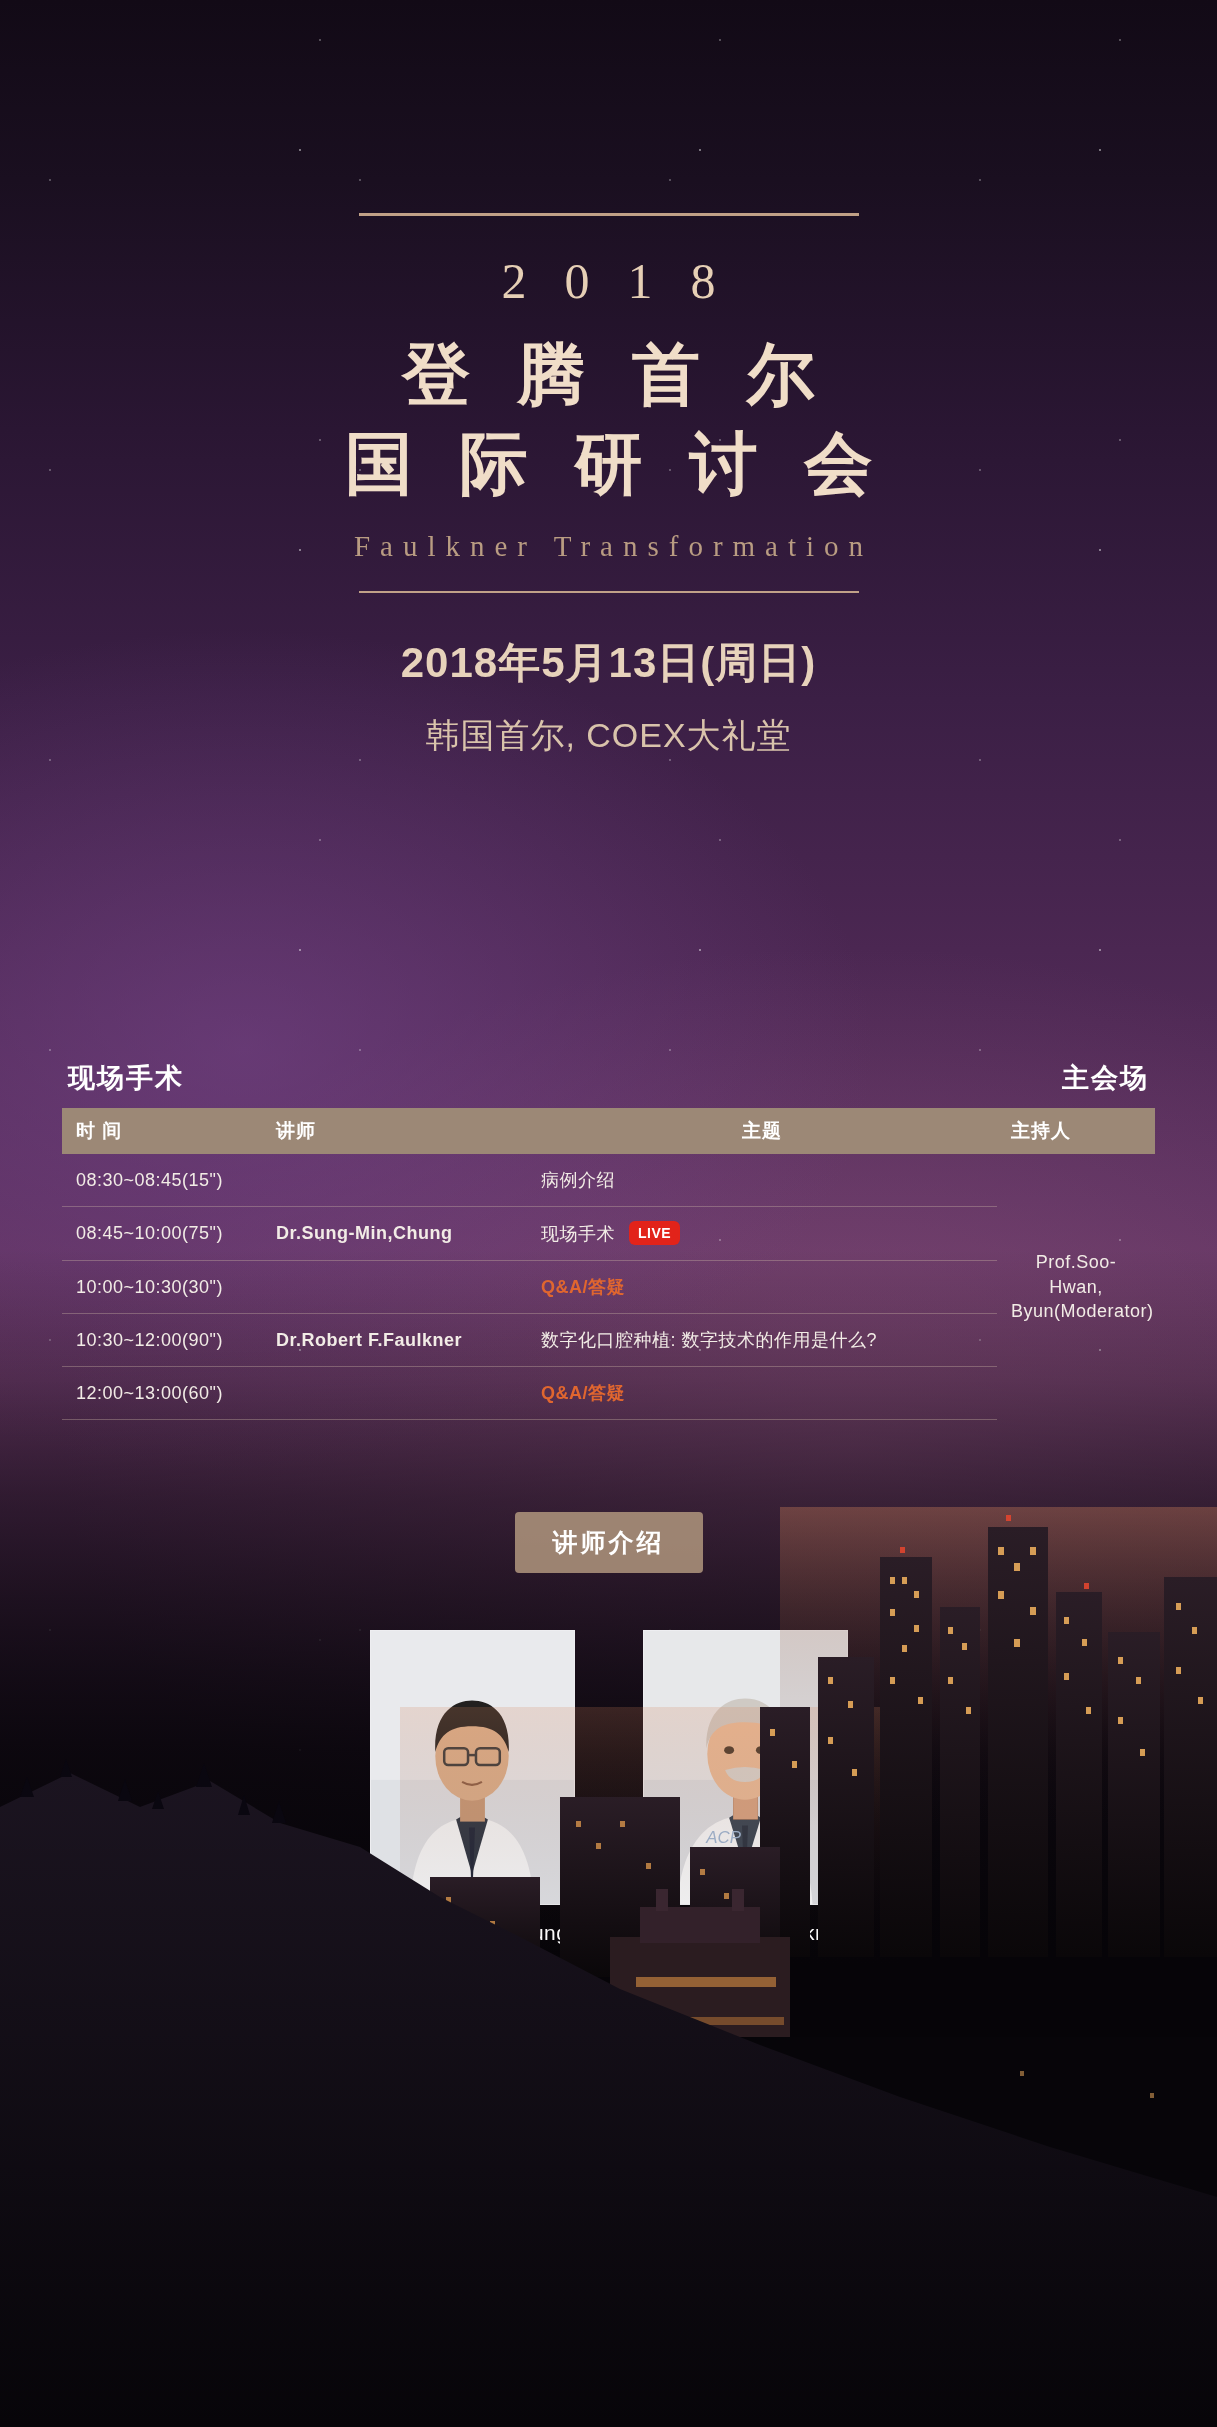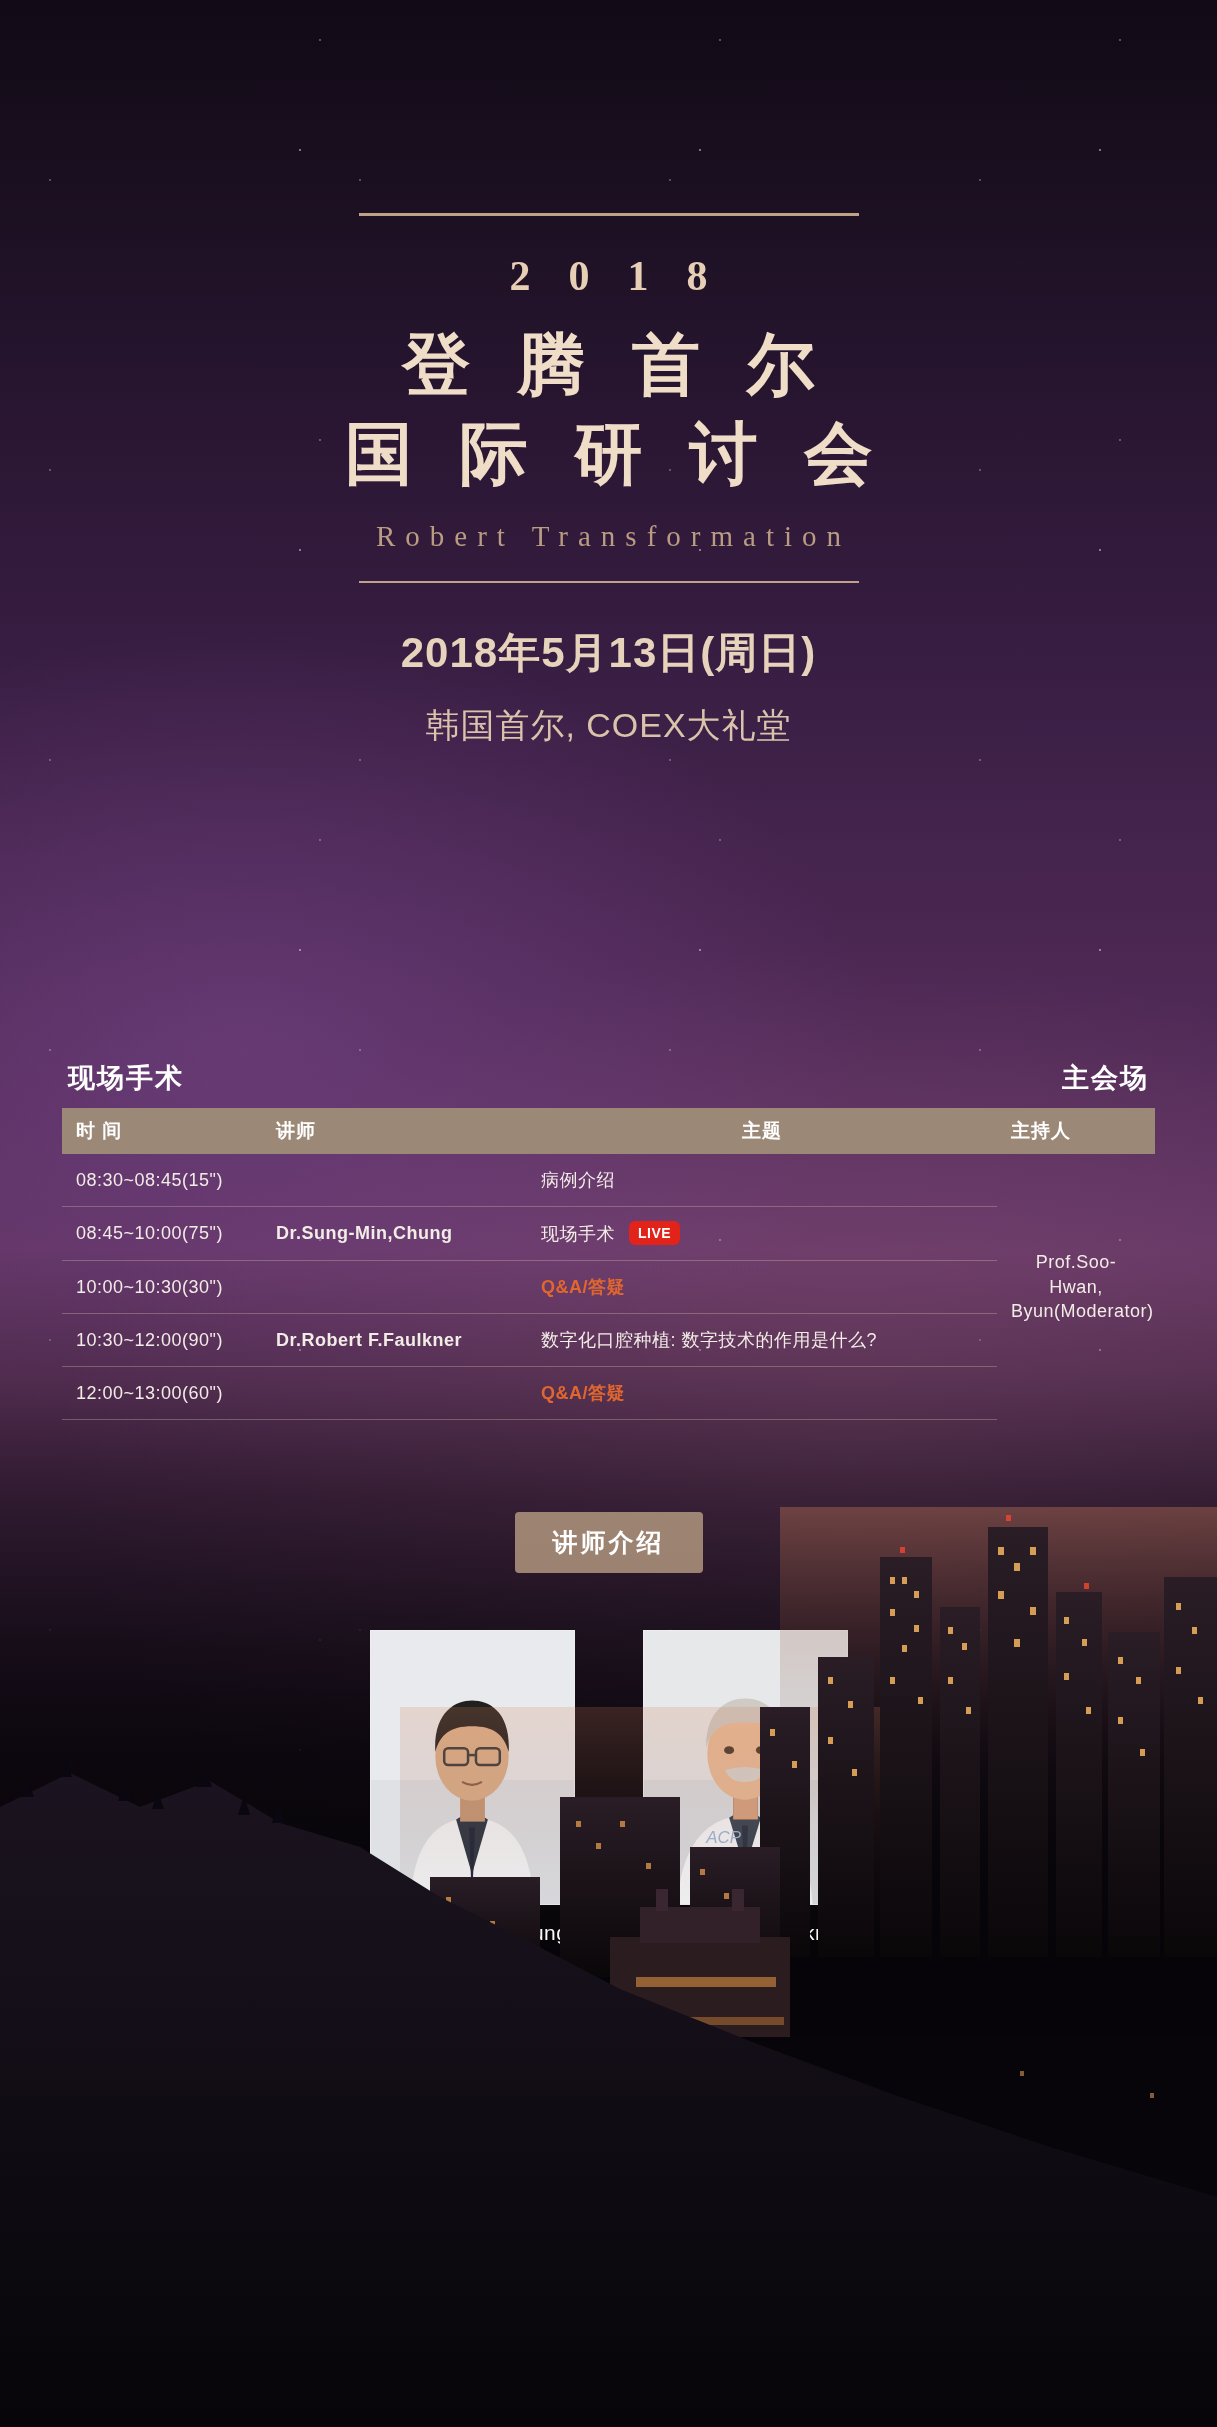--- a/index.html
+++ b/index.html
@@ -82,24 +82,24 @@
     height: 3px;
     margin: 0 auto;
     background: #c9a98c;
     opacity: 0.95;
   }
   .rule.top { margin-top: 213px; }
   .rule.bottom { margin-top: 28px; height: 2px; }
 
   .year {
     margin-top: 36px;
-    font-size: 42px;
+    font-size: 50px;
     letter-spacing: 38px;
     text-indent: 38px;
-    font-weight: 700;
+    font-weight: 400;
     color: #e6cfb5;
     font-family: "Liberation Serif", serif;
   }
 
   .ch-title {
     margin-top: 22px;
     font-size: 68px;
     line-height: 1.25;
     letter-spacing: 14px;
     text-indent: 14px;
@@ -275,21 +275,21 @@
   <div class="header">
     <div class="rule top"></div>
 
     <div class="year">2018</div>
 
     <div class="ch-title">
       <span>登 腾 首 尔</span>
       <span class="line2">国 际 研 讨 会</span>
     </div>
 
-    <div class="subtitle-en">Robert Transformation</div>
+    <div class="subtitle-en">Faulkner Transformation</div>
 
     <div class="rule bottom"></div>
 
     <div class="date">2018年5月13日(周日)</div>
     <div class="venue">韩国首尔, COEX大礼堂</div>
   </div>
 
   <div class="schedule">
 
     <div class="sec-heads">

